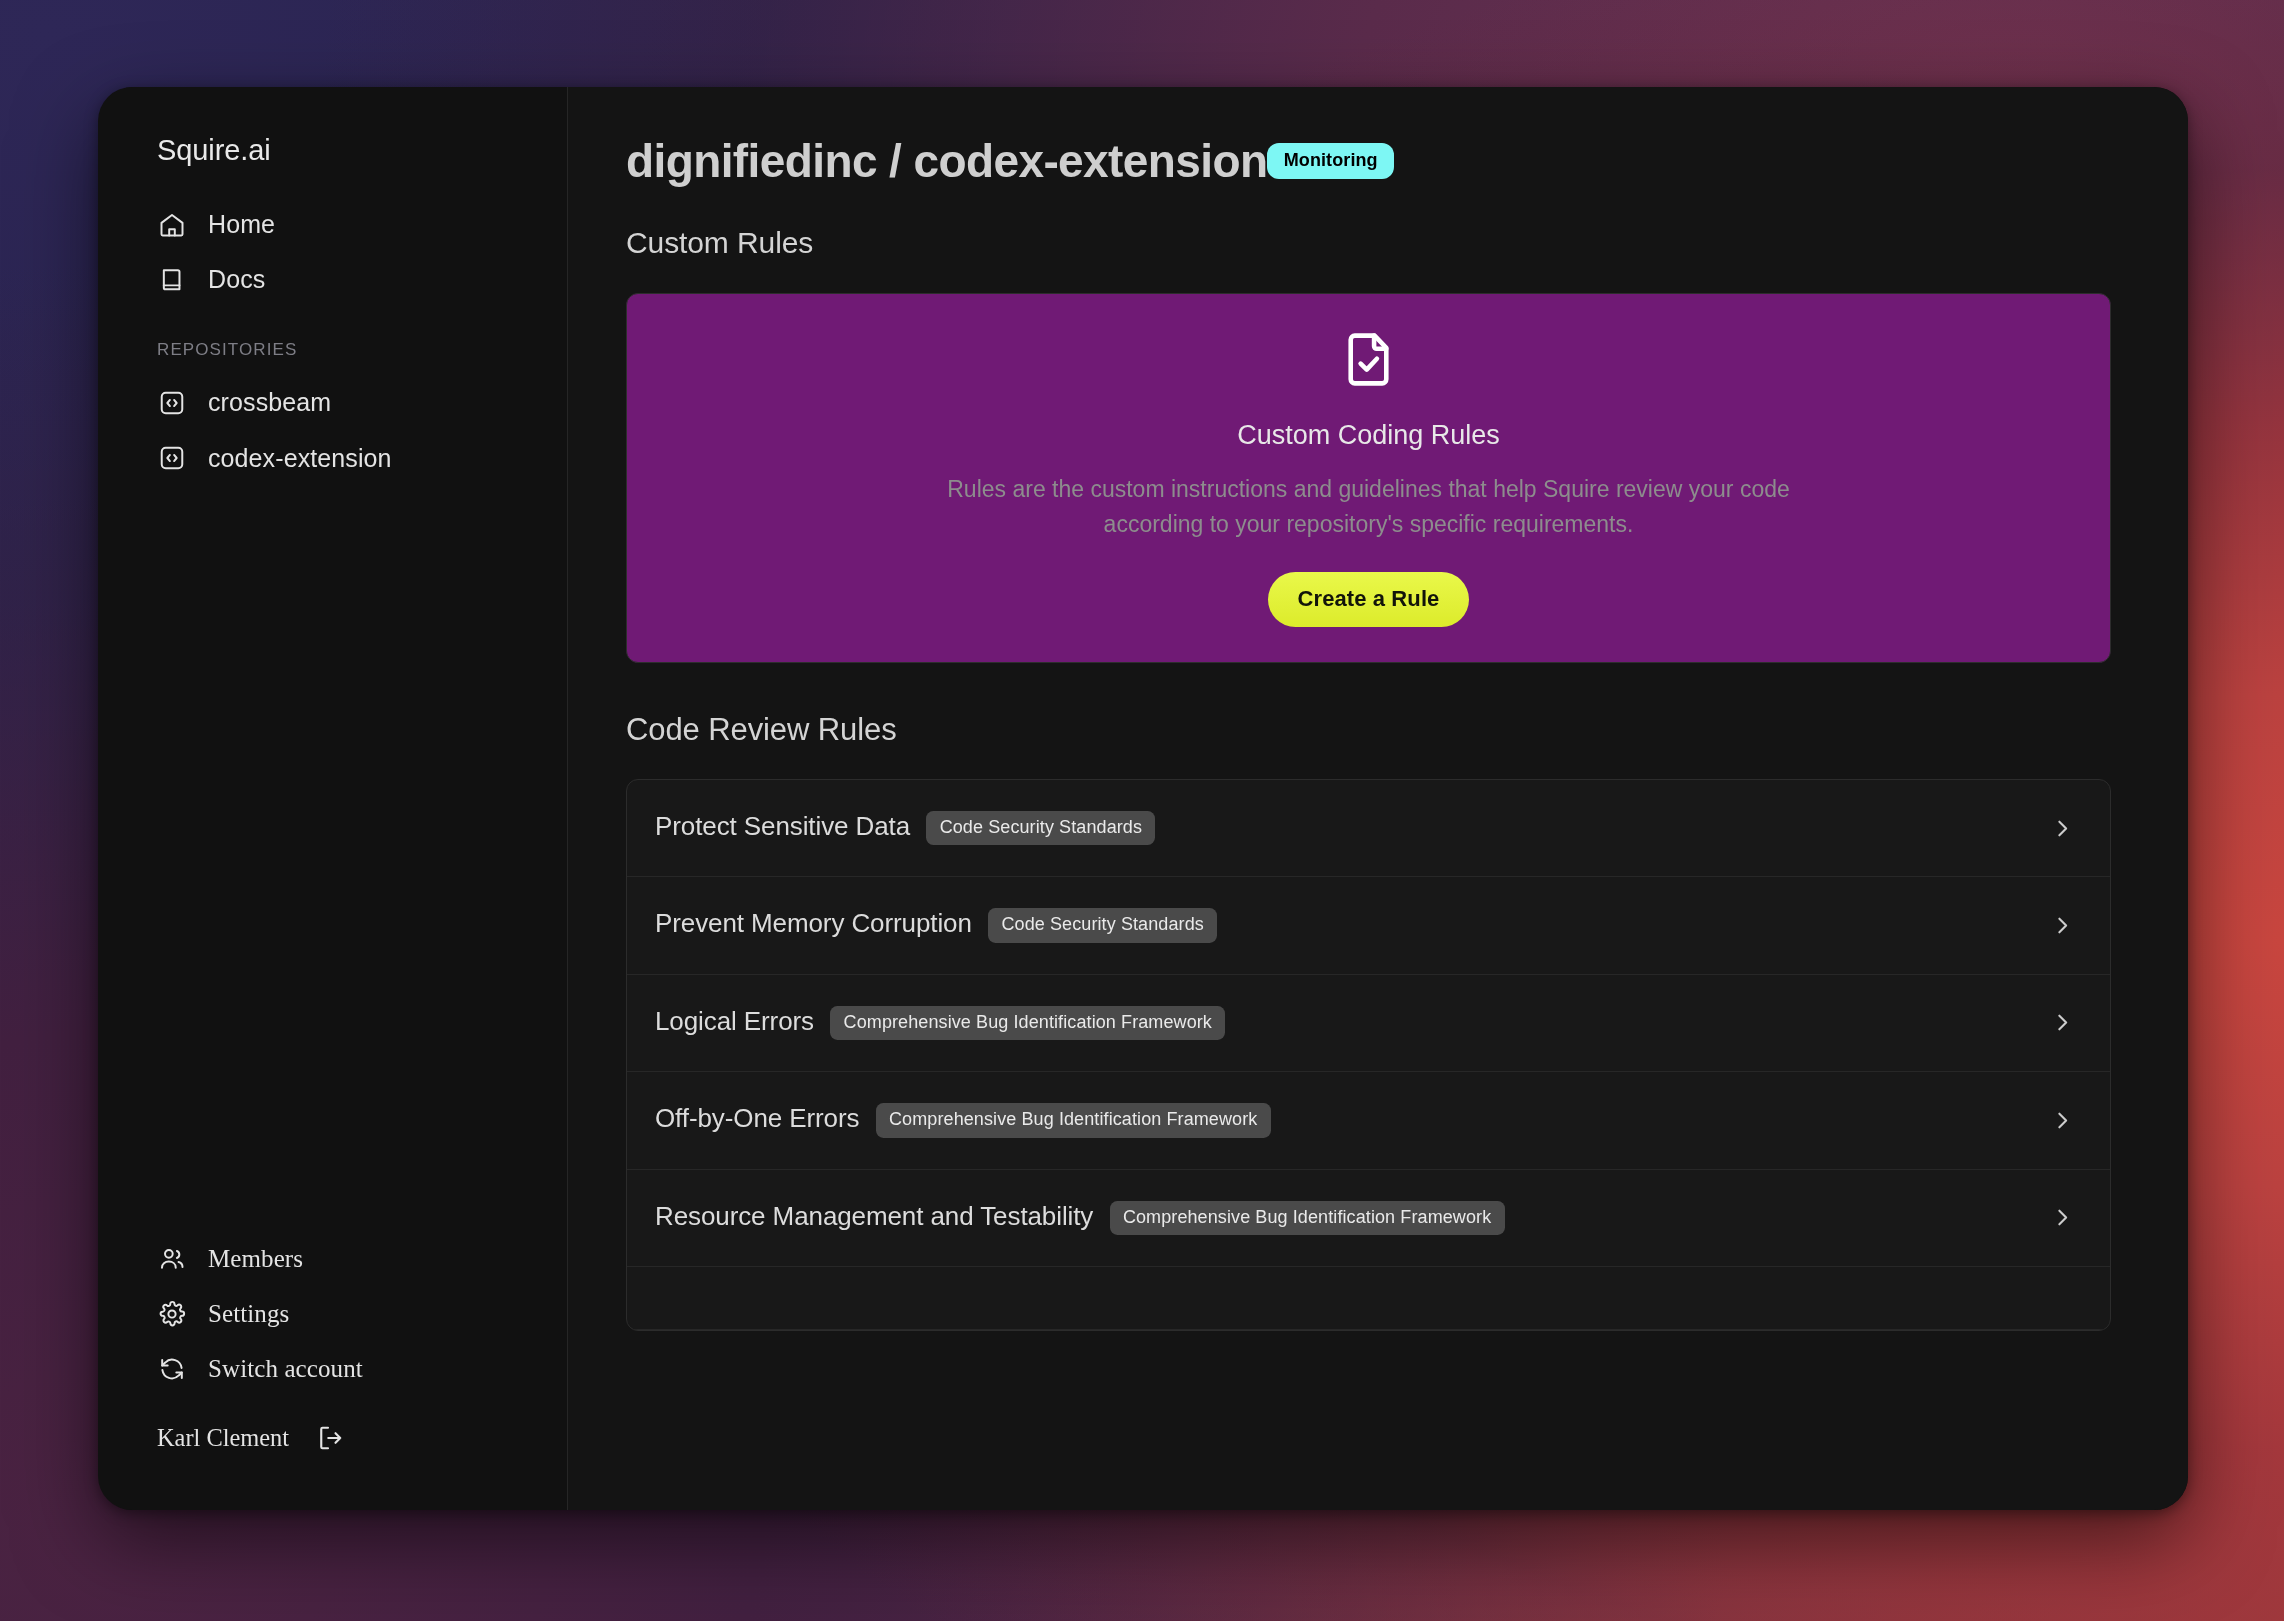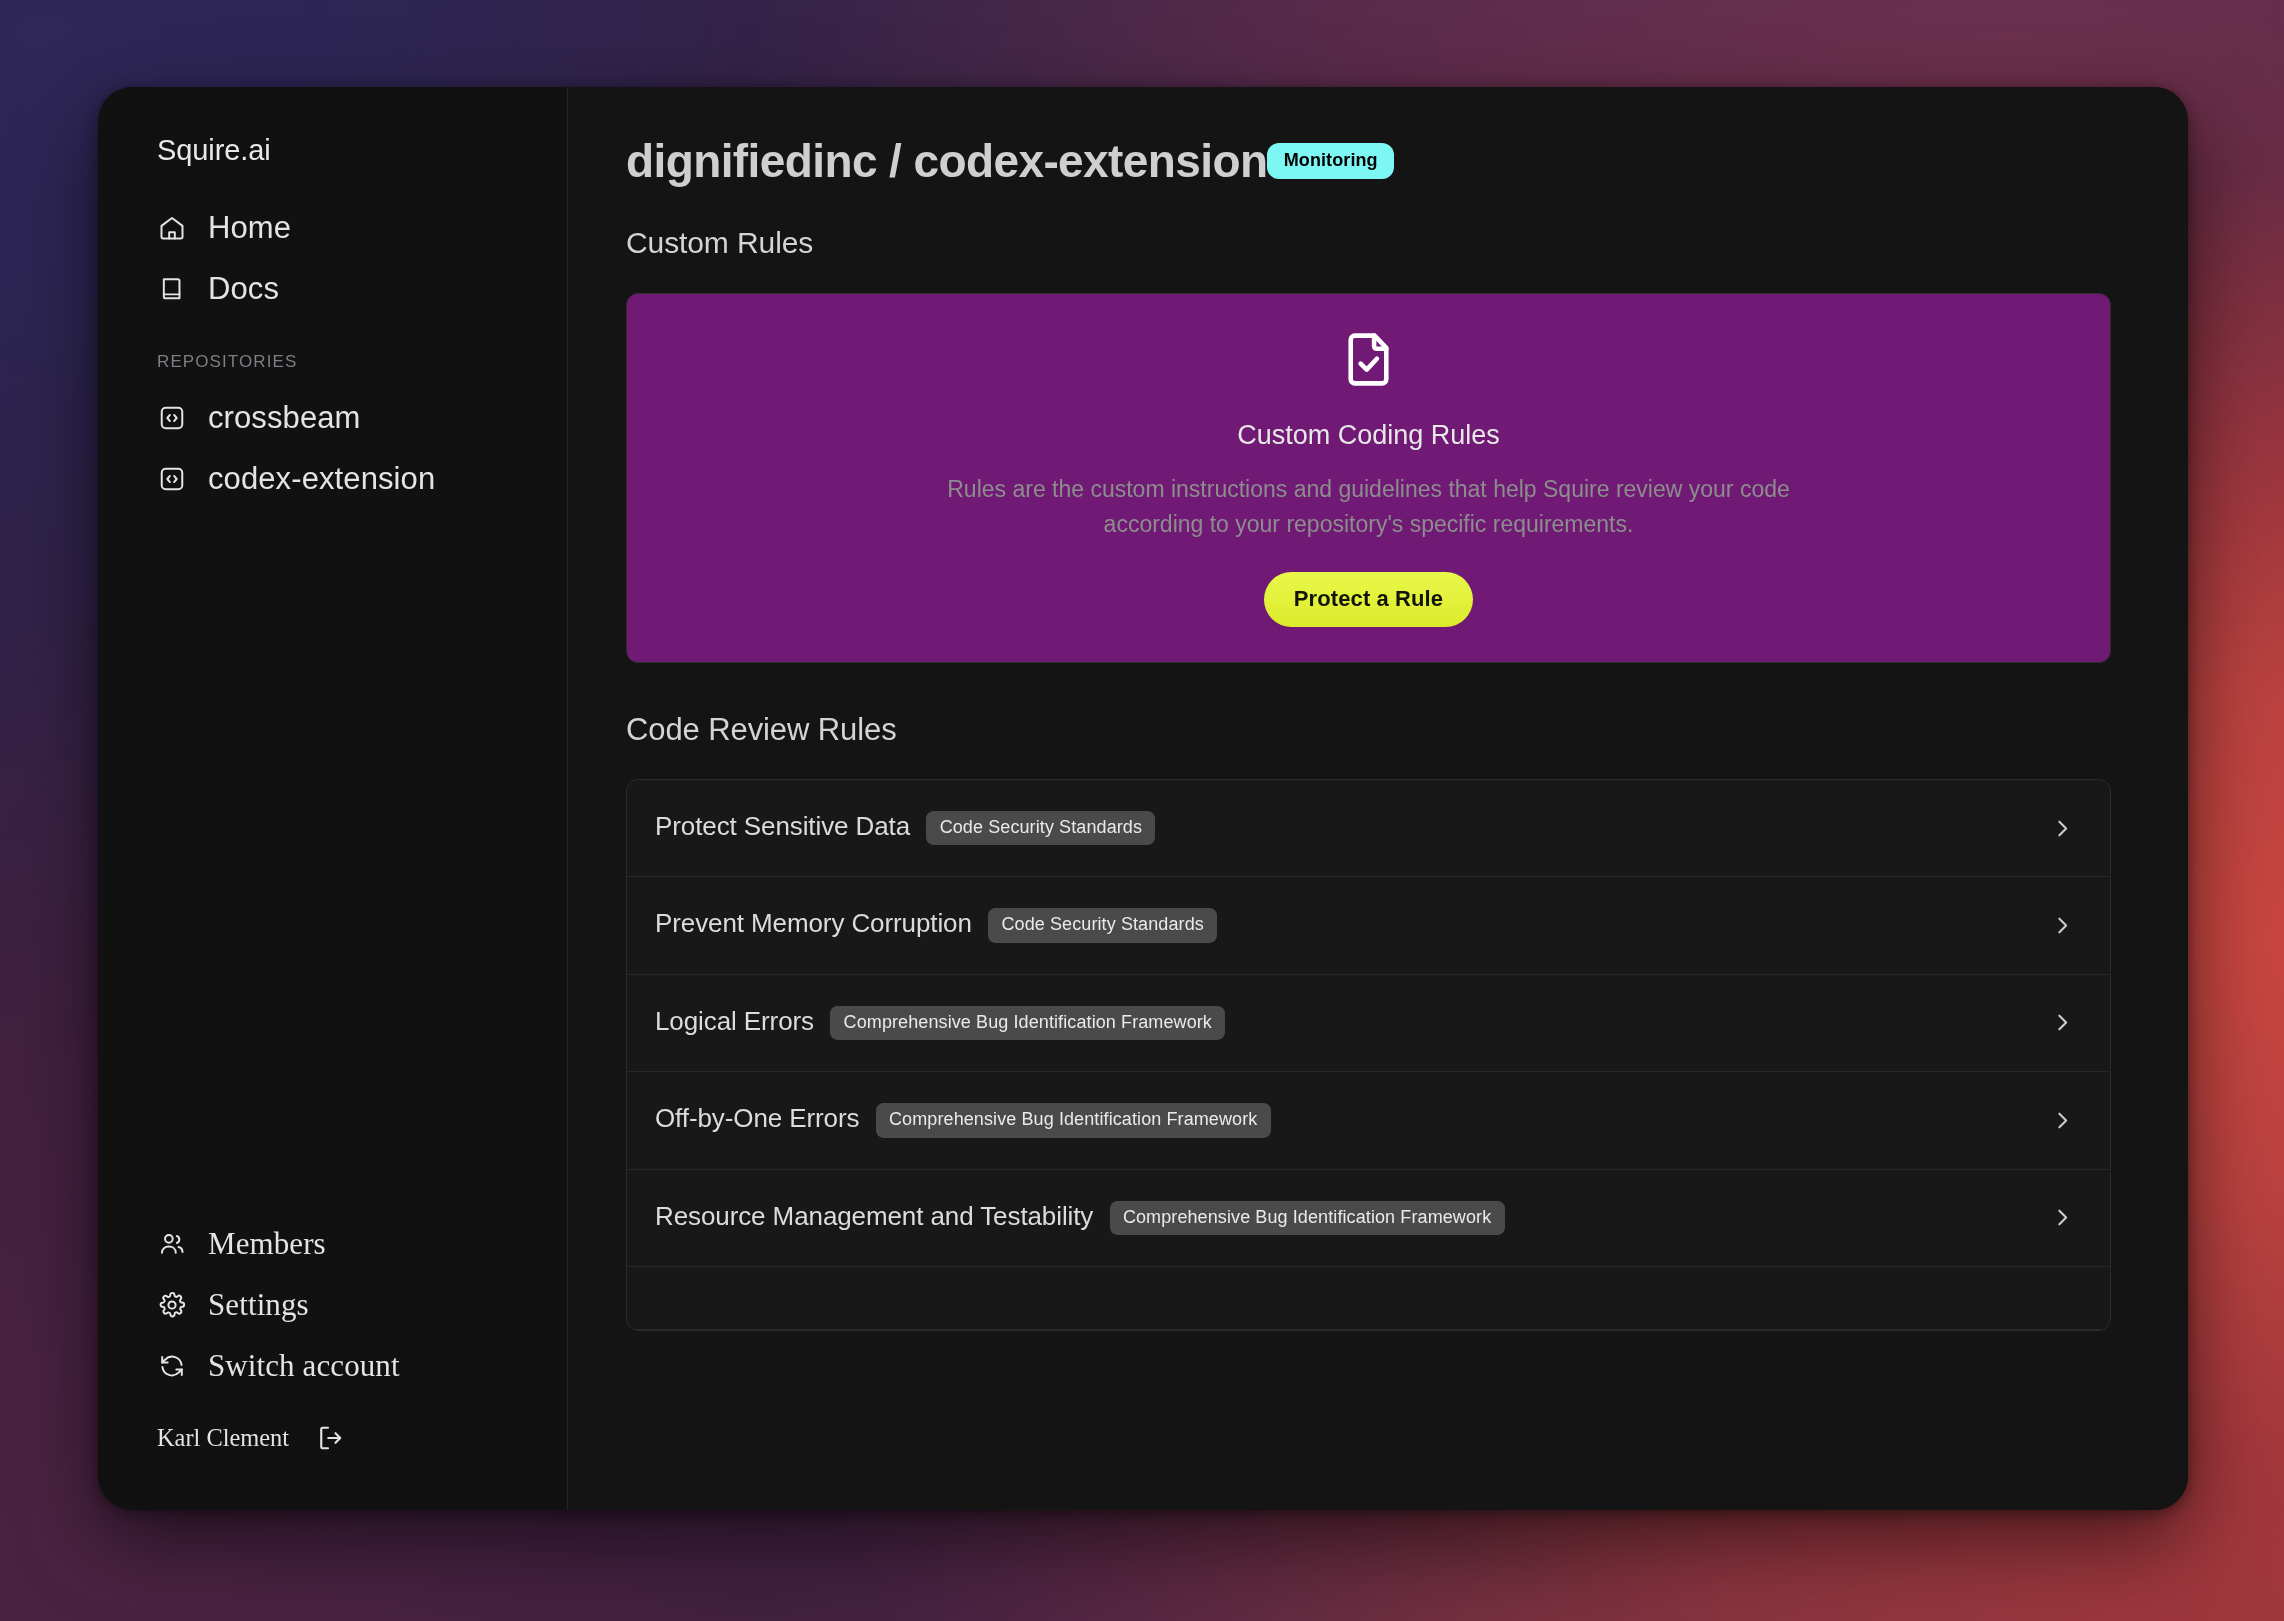--- a/index.html
+++ b/index.html
@@ -40,21 +40,21 @@
     margin-left:28px;
   }
   .brand {
     color:#e9e9e9; font-size:29px; letter-spacing:-0.1px;
     padding:47px 0 0 31px; font-weight:400;
   }
   .nav-section { margin-top:30px; }
   .nav-item {
     display:flex; align-items:center; gap:21px;
     padding:12.6px 0 12.6px 31px;
-    color:#e4e4e4; font-size:31px; font-weight:400;
+    color:#e4e4e4; font-size:25px; font-weight:400;
     cursor:pointer; letter-spacing:0.1px;
   }
   .nav-icon { width:30px; height:30px; flex:0 0 30px; display:flex; align-items:center; justify-content:center; }
   .nav-icon svg { width:28px; height:28px; display:block; }
   .section-label {
     color:#7e7e86; font-size:17px; letter-spacing:1.1px;
     padding:33px 0 15px 31px; font-weight:500;
   }
   .spacer { flex:1 1 auto; }
   #sidebar-bottom { padding-bottom:13.3px;font-family:Liberation Serif, serif; }
@@ -258,21 +258,21 @@
     <section id="custom-rules-card">
       <span id="doc-check-icon">
         <svg viewBox="0 0 24 24" fill="none" stroke="#ffffff" stroke-width="1.8" stroke-linecap="round" stroke-linejoin="round">
           <path d="M14.4 2.6H6.6a1.6 1.6 0 0 0-1.6 1.6v15.6a1.6 1.6 0 0 0 1.6 1.6h10.8a1.6 1.6 0 0 0 1.6-1.6V7.4z"></path>
           <path d="M14.2 2.6v4.2a1 1 0 0 0 1 1h3.8"></path>
           <path d="M8.9 13.6 11.3 16l4-4.3"></path>
         </svg>
       </span>
       <div id="empty-title">Custom Coding Rules</div>
       <p id="empty-desc">Rules are the custom instructions and guidelines that help Squire review your code according to your repository's specific requirements.</p>
-      <button id="create-rule-button">Protect a Rule</button>
+      <button id="create-rule-button">Create a Rule</button>
     </section>
 
     <h2 class="section-heading" id="code-review-heading">Code Review Rules</h2>
 
     <section id="rules-list">
 
       <div class="rule-row">
         <div class="rule-main">
           <span class="rule-title">Protect Sensitive Data</span>
           <span class="rule-badge">Code Security Standards</span>

